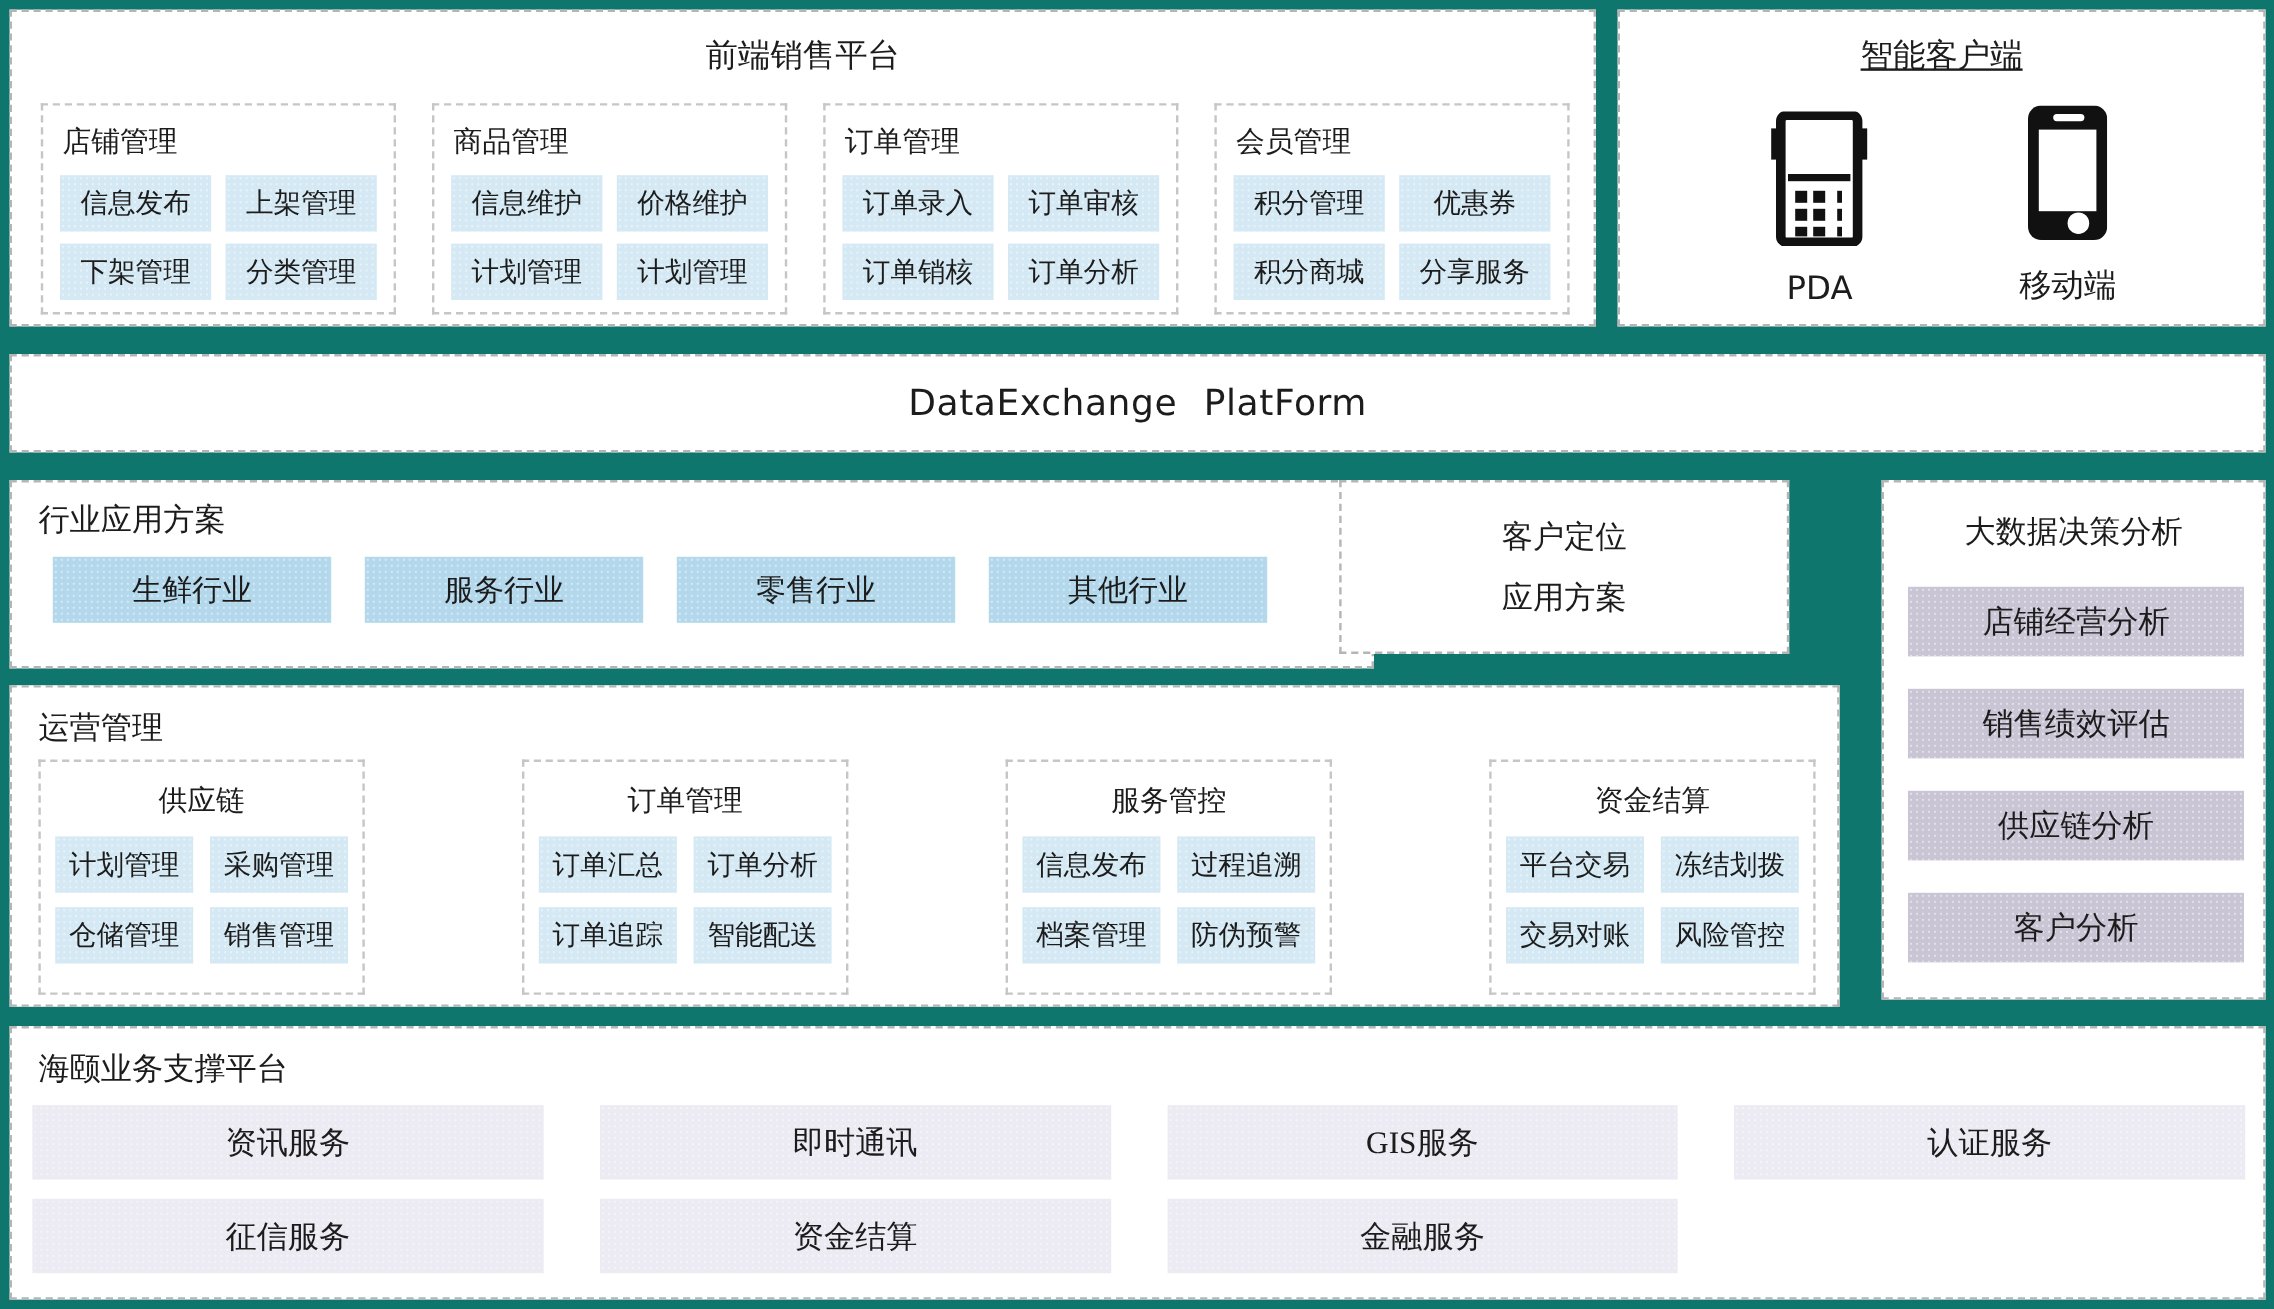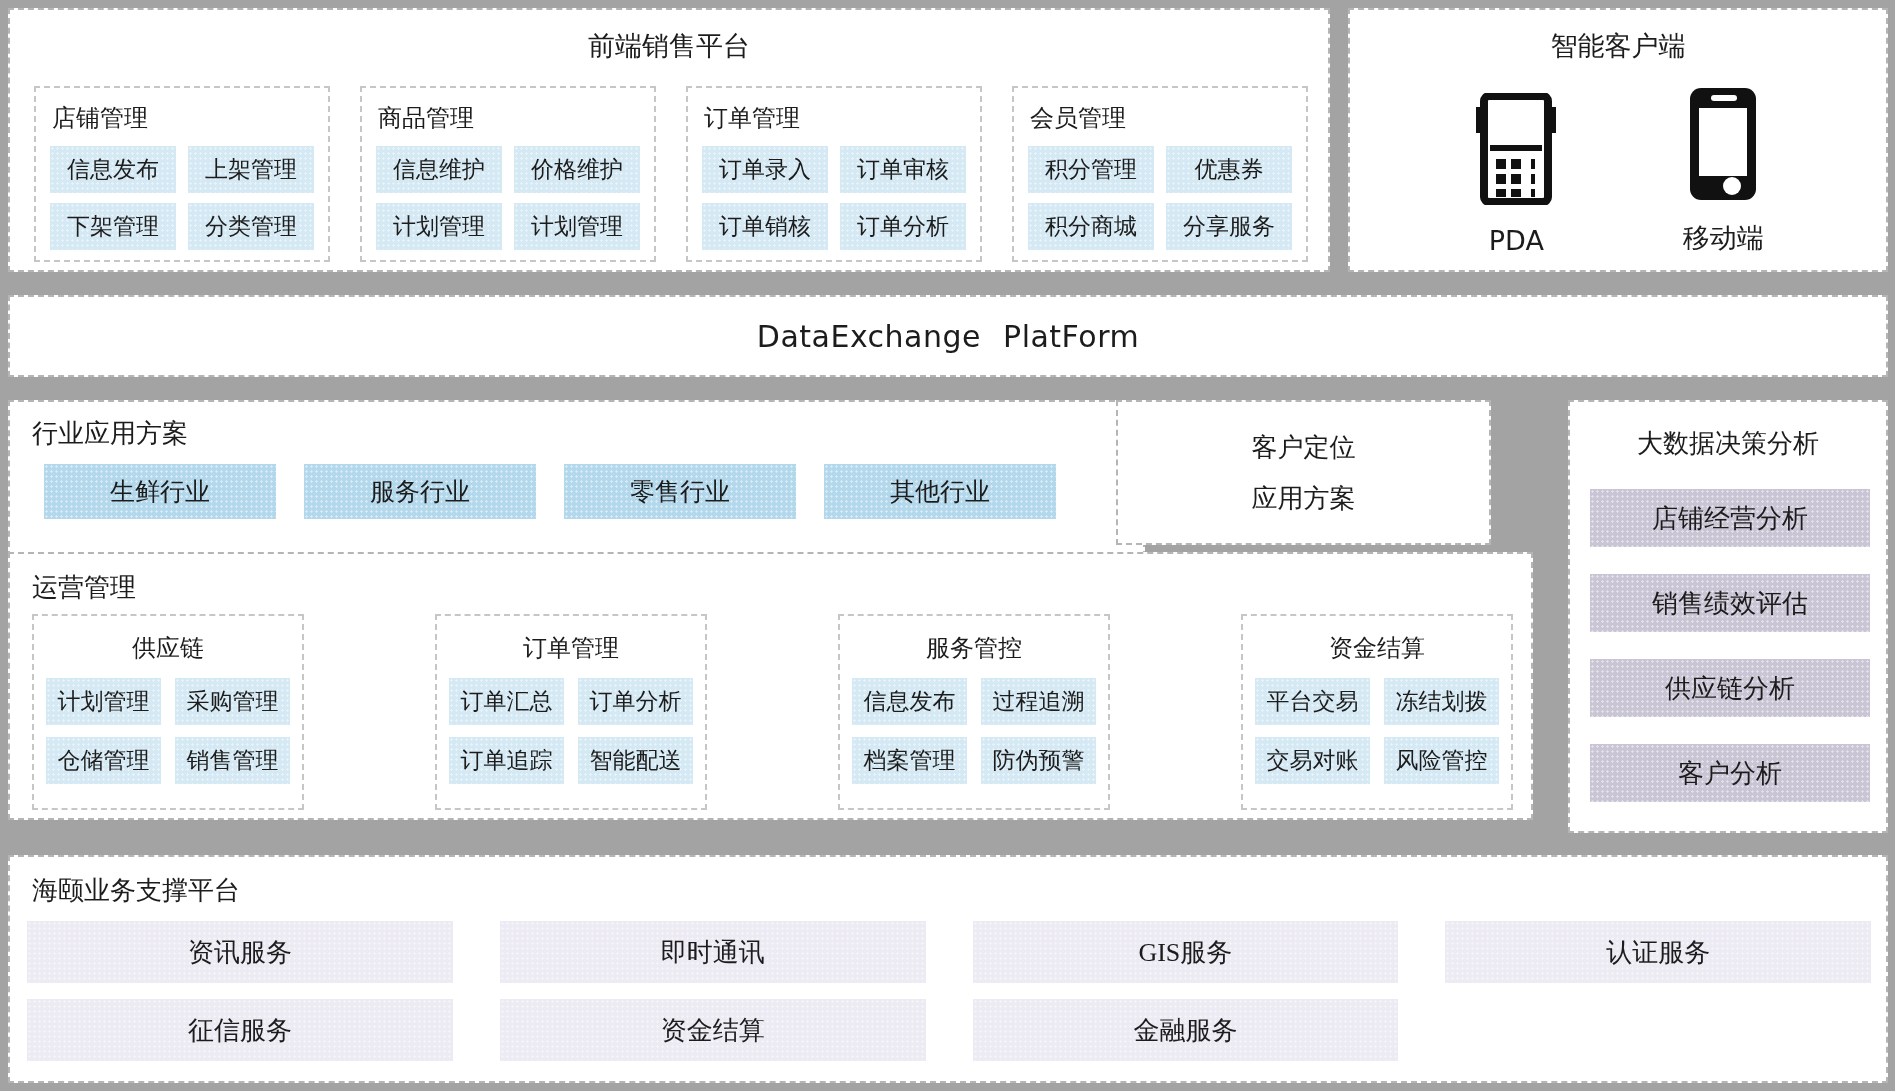--- a/index.html
+++ b/index.html
@@ -1,17 +1,17 @@
 <!DOCTYPE html>
 <html><head>
 <meta charset="utf-8">
 <style>
   html,body{margin:0;padding:0;background:#fff;}
   body{font-family:"DejaVu Sans","Liberation Sans",sans-serif;color:#1c1c1c;}
-  #canvas{position:relative;width:1895px;height:1091px;background:#a3a3a3;overflow:hidden;}
+  #canvas{position:relative;width:1895px;height:1091px;background:#0f766e;overflow:hidden;}
 
   .section{position:absolute;border:2px dashed #b5b5b5;box-sizing:border-box;background:#fff;}
   .group{border:2px dashed #c6c6c6;box-sizing:border-box;background:#fff;}
 
   .chip{display:flex;align-items:center;justify-content:center;text-align:center;
         background-image:radial-gradient(rgba(255,255,255,.45) 1px,transparent 1.2px);
         background-size:5px 5px;white-space:nowrap;}
   .chip-sm{height:47px;font-size:23px;background-color:#d5e9f4;}
   .chip-ind{width:232px;height:55px;font-size:25px;background-color:#b3d8ec;}
   .chip-bd{height:58px;font-size:26px;background-color:#c9c5d5;}
@@ -21,21 +21,21 @@
   #front{left:8px;top:8px;width:1322px;height:264px;}
   .front-title{text-align:center;padding-top:18px;font-size:27px;}
   .front-groups{position:absolute;left:24px;top:76px;width:1274px;height:176px;
                 display:flex;justify-content:space-between;}
   .fgroup{width:296px;height:176px;padding:10px 14px;}
   .fgroup-title{font-size:24px;margin:4px 0 12px 2px;}
   .fgroup-grid{display:grid;grid-template-columns:1fr 1fr;gap:10px 12px;}
 
   
   #smart{left:1348px;top:8px;width:540px;height:264px;}
-  .smart-title{text-align:center;padding-top:18px;font-size:27px;}
+  .smart-title{text-align:center;padding-top:18px;font-size:27px;text-decoration:underline;}
   .devices{position:absolute;left:0;top:78px;width:100%;display:flex;justify-content:space-evenly;align-items:flex-end;}
   .device{display:flex;flex-direction:column;align-items:center;}
   .device-label{font-size:27px;margin-top:20px;}
 
   
   #dataex{left:8px;top:295px;width:1880px;height:82px;display:flex;align-items:center;justify-content:center;}
   .dataex-title{font-size:30px;word-spacing:12px;letter-spacing:.5px;}
 
   
   #industry{left:8px;top:400px;width:1137px;height:157px;}
@@ -46,21 +46,21 @@
   #custpos{left:1116px;top:400px;width:375px;height:145px;
            display:flex;flex-direction:column;align-items:center;justify-content:center;gap:16px;}
   .cp-line{font-size:26px;}
 
   
   #bigdata{left:1568px;top:400px;width:320px;height:433px;}
   .bd-title{text-align:center;padding-top:24px;font-size:26px;}
   .bd-chips{position:absolute;left:20px;top:87px;width:280px;display:flex;flex-direction:column;gap:27px;}
 
   
-  #operations{left:8px;top:552px;width:1525px;height:268px;}
+  #operations{left:8px;top:571px;width:1525px;height:268px;}
   .ops-title{position:absolute;left:22px;top:16px;font-size:26px;}
   .ops-groups{position:absolute;left:22px;top:60px;width:1481px;display:flex;justify-content:space-between;}
   .ogroup{width:272px;height:196px;padding:10px 12px;}
   .ogroup-title{text-align:center;font-size:24px;margin:6px 0 14px;}
   .ogroup-grid{display:grid;grid-template-columns:1fr 1fr;gap:12px 14px;}
 
   
   #support{left:8px;top:855px;width:1880px;height:228px;}
   .sup-title{position:absolute;left:22px;top:16px;font-size:26px;}
   .sup-grid{position:absolute;left:17px;top:64px;width:1844px;display:grid;

